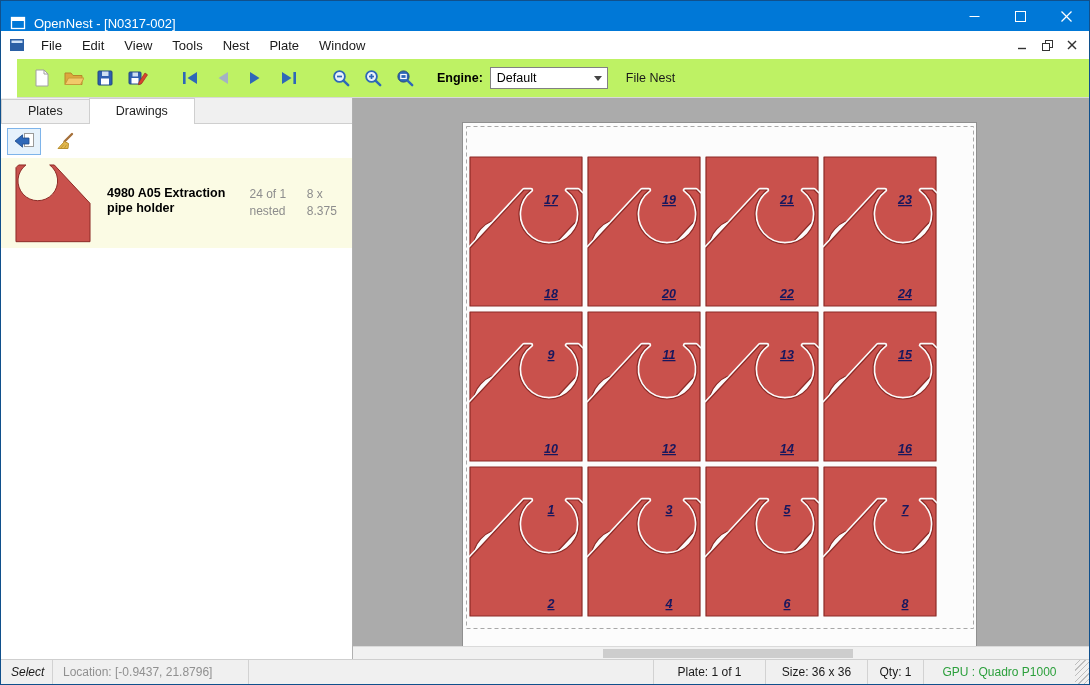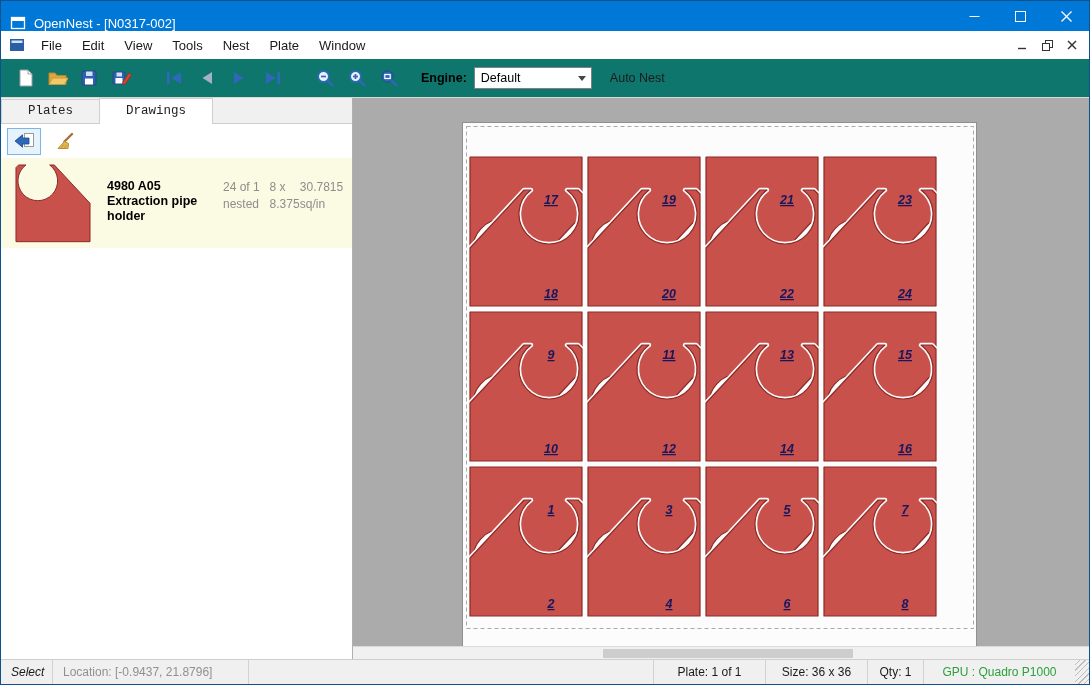--- a/index.html
+++ b/index.html
@@ -16,35 +16,35 @@
   .tbbtn { width:46px; height:100%; display:flex; align-items:center; justify-content:center; }
 
   
   .menubar { flex:0 0 28px; background:#ffffff; display:flex; align-items:center; }
   .mdiicon { margin:0 6px 0 8px; display:flex; }
   .menu-item { padding:0 10px; font-size:13px; height:100%; display:flex; align-items:center; color:#1a1a1a; }
   .mdi-controls { margin-left:auto; display:flex; padding-right:6px; gap:3px; }
   .mdibtn { width:22px; height:20px; display:flex; align-items:center; justify-content:center; }
 
   
-  .toolbar { flex:0 0 39px; background:#0f766e; border-bottom:1px solid #d8d8d8; display:flex;
-             align-items:center; padding-left:8px; }
+  .toolbar { flex:0 0 39px; background:#bef264; border-bottom:1px solid #d8d8d8; display:flex;
+             align-items:center; padding-left:8px;margin-left:16px; }
   .tbtn { width:32px; height:32px; display:flex; align-items:center; justify-content:center; } .gap22 { width:22px; }
   .engine-label { font-weight:bold; font-size:12.5px; margin:0 7px 0 16px; }
   .combo { width:118px; height:22px; border:1px solid #818181; background:#fff; display:flex;
            align-items:center; font-size:12.5px; padding-left:6px;gap:40px; }
   .combo-arrow { margin-left:auto; width:18px; display:flex; justify-content:center; align-items:center; }
   .caret { width:0; height:0; border-left:4px solid transparent; border-right:4px solid transparent;
            border-top:5px solid #444; }
   .autonest { font-size:12.5px; margin-left:18px; color:#1a1a1a; }
 
   
   .content { flex:1; display:flex; min-height:0; }
   .left-panel { flex:0 0 352px; background:#fff; border-right:1px solid #b0b0b0; display:flex; flex-direction:column; }
-  .tabstrip { height:26px; background:#f0f0f0; display:flex; align-items:flex-end; border-bottom:1px solid #cfcfcf;font-family:Liberation Mono, monospace; }
+  .tabstrip { height:26px; background:#f0f0f0; display:flex; align-items:flex-end; border-bottom:1px solid #cfcfcf; }
   .tab { height:24px; line-height:23px; padding:0 26px; font-size:12.5px; background:#f1f1f1;
          border:1px solid #cfcfcf; border-bottom:none; margin-right:-1px; color:#222; }
   .tab.active { background:#fff; height:26px; line-height:25px; margin-bottom:-1px; }
   .panel-toolbar { height:34px; display:flex; align-items:center; padding:3px 6px; gap:7px; background:#fff; }
   .ptbtn { width:34px; height:27px; display:flex; align-items:center; justify-content:center; border:1px solid transparent; }
   .ptbtn.selected { border:1px solid #7eb4ea; background:#e6f2fc; }
   .drawing-item { display:flex; align-items:center; gap:10px; background:#fbfbe4; padding:8px 8px; height:90px; }
   .thumb { flex:0 0 88px; display:flex; justify-content:center; }
   .item-texts { display:flex; flex-direction:row; font-size:12px; color:#8d8d8d; line-height:17px; }
   .item-title { font-size:12.5px; font-weight:bold; color:#000; margin-bottom:3px; line-height:15px; }
@@ -213,21 +213,21 @@
           <rect x="5.8" y="6.5" width="5.4" height="4" fill="none" stroke="#fff" stroke-width="1.2"></rect>
         </svg>
     </span>
     <span class="engine-label">Engine:</span>
     <span class="combo">
       <span>Default</span>
       <span class="combo-arrow">
           <span class="caret"></span>
         </span>
     </span>
-    <span class="autonest">Auto Nest</span>
+    <span class="autonest">File Nest</span>
   </div>
 
   <div class="content">
 
     <div class="left-panel">
       <div class="tabstrip">
         <span class="tab">Plates</span>
         <span class="tab active">Drawings</span>
       </div>
       <div class="panel-toolbar">
@@ -251,21 +251,20 @@
           <svg width="84" height="80" viewBox="0 32 118 121">
             <g transform="translate(118,0) scale(-1,1)">
               <path d="M115 151L3 151L3 93L57 35L64 35A30 30 0 1 0 100 35L111 35L115 39Z" fill="#c9514c" stroke="#8c2a26" stroke-width="1.5"></path>
             </g>
           </svg>
         </span>
         <span class="item-texts">
           <span class="item-title">4980 A05 Extraction pipe holder</span>
           <span>24 of 1 nested</span>
           <span>8 x 8.375</span>
-          <span>30.7815 sq/in</span>
         </span>
       </div>
     </div>
 
     <div class="canvas">
       <div class="plate">
         <svg width="515" height="510" id="plate-svg">
           <rect x="3.5" y="3.5" width="507" height="502" fill="none" stroke="#a8a8a8" stroke-dasharray="4 3"></rect>
         <g transform="translate(4,32)">
               <path d="M3 2L115 2L115 60L61 118L54 118A30 30 0 1 0 18 118L7 118L3 114Z" fill="#c9514c" stroke="#8c2a26" stroke-width="1.2" stroke-linejoin="round"></path>

